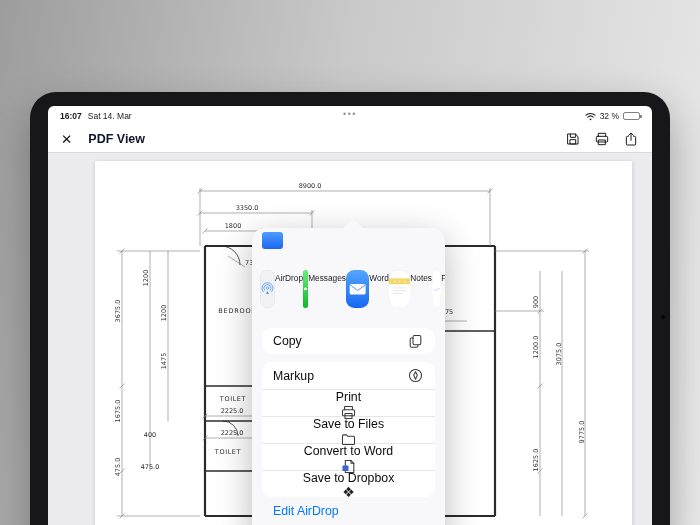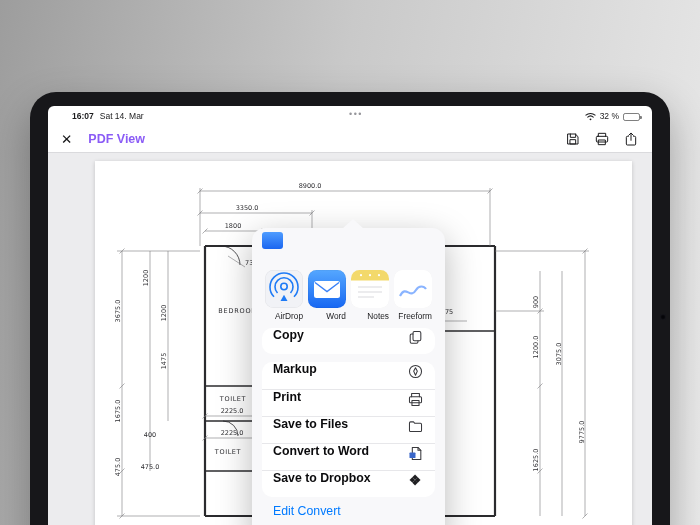--- a/index.html
+++ b/index.html
@@ -15,76 +15,76 @@
 
   
   .ipad { position:absolute; left:30px; top:92px; width:640px; height:470px;
           background:#17171a; border-radius:26px; box-shadow:0 16px 40px rgba(0,0,0,.30); }
   .camera { position:absolute; right:4px; top:222px; width:6px; height:6px; border-radius:50%;
             background:#060609; box-shadow:inset 0 0 2px #2d2d36; }
   .screen { position:absolute; left:18px; top:14px; width:604px; height:450px;
             background:#fff; border-radius:6px; overflow:hidden; }
 
   
-  .statusbar { position:absolute; top:0; left:12px; right:0; height:20px; display:flex;
+  .statusbar { position:absolute; top:0; left:0; right:0; height:20px; display:flex;
                align-items:center; padding:0 12px; font-size:8.5px; color:#1c1c1e; }
   .sb-left { display:flex; gap:6px; align-items:baseline; }
   .sb-time { font-weight:700; }
   .sb-center { position:absolute; left:50%; top:3px; transform:translateX(-50%);
                color:#96969b; font-size:9px; letter-spacing:1.5px; }
-  .sb-right { margin-left:auto; display:flex; align-items:flex-end; gap:4px; }
+  .sb-right { margin-left:auto; display:flex; align-items:center; gap:4px; }
   .batt { width:17px; height:8px; border:1px solid rgba(0,0,0,.5); border-radius:2.2px;
           padding:1px; position:relative; }
   .batt::after { content:""; position:absolute; right:-2.5px; top:2px; width:1.5px; height:3px;
                  background:rgba(0,0,0,.5); border-radius:0 1px 1px 0; }
   .batt-fill { width:32%; height:100%; background:#1c1c1e; border-radius:1px; }
 
   
   .toolbar { position:absolute; top:20px; left:0; right:0; height:27px; background:#fff;
              display:flex; align-items:center; padding:0 13px; border-bottom:1px solid #dadadd; }
   .tb-close { font-size:13.5px; color:#121214; cursor:default; }
-  .tb-title { margin-left:16px; font-size:12.5px; font-weight:700; color:#8b5cf6; }
+  .tb-title { margin-left:16px; font-size:12.5px; font-weight:700; color:#0f172a; }
   .tb-actions { margin-left:auto; display:flex; gap:13px; align-items:center; color:#1c1c1e; }
   .tb-actions svg { width:16px; height:16px; display:block; }
 
   
   .content { position:absolute; top:47px; left:0; right:0; bottom:0; background:#ececee; }
   .page { position:absolute; left:47px; top:8px; width:537px; height:380px; background:#fff;
           box-shadow:0 1px 4px rgba(0,0,0,.18); }
   .plan { width:537px; height:380px; display:block; }
   .plan text { font-family:"DejaVu Sans", sans-serif; font-size:6.5px; fill:#2e2e32; }
 
   
   .pop-arrow { position:absolute; left:294px; top:113px; width:0; height:0; z-index:5;
                border-left:11px solid transparent; border-right:11px solid transparent;
                border-bottom:10px solid #f8f8fa; }
   .popover { position:absolute; left:204px; top:122px; width:193px; height:312px; z-index:4;
              background:#f8f8fa; border-radius:13px; box-shadow:0 10px 35px rgba(0,0,0,.28); }
   .pop-doc-icon { position:absolute; top:4px; left:10px; width:21px; height:17px;
                   border-radius:3px; background:linear-gradient(180deg,#4e9cff,#1b66f0); }
   .apps { position:absolute; top:42px; left:8px; right:0; height:64px; display:flex; overflow:hidden; }
-  .app { flex:0 0 43px; width:43px; display:flex; flex-direction:column; align-items:flex-end; }
+  .app { flex:0 0 43px; width:43px; display:flex; flex-direction:row; align-items:flex-start; }
   .app-tile { width:38px; height:38px; border-radius:8.5px; overflow:hidden;
               box-shadow:inset 0 0 0 .5px rgba(0,0,0,.07);
               display:flex; align-items:center; justify-content:center; }
   .app-tile svg { width:38px; height:38px; display:block; }
   .app-label { margin-top:3px; font-size:8.3px; color:#1c1c1e; white-space:nowrap; }
   .tile-airdrop { background:#f1f2f6; }
   .tile-messages { background:linear-gradient(180deg,#69f07d,#0cbb2c); }
   .tile-mail { background:linear-gradient(180deg,#55a7ff,#1767f2); }
   .tile-notes { background:#fff; }
   .tile-freeform { background:#fff; }
 
   .group { position:absolute; left:10px; right:10px; background:#fff; border-radius:10px; overflow:hidden; }
   .g1 { top:100px; }
   .g2 { top:134px; }
-  .row { height:27px; display:flex; justify-content:space-between;
-         padding:0 11px; font-size:12.3px; color:#0b0b0d;font-weight:bold; }
+  .row { height:27px; display:flex; align-items:center; justify-content:space-between;
+         padding:0 11px; font-size:12.3px; color:#0b0b0d; }
   .g1 .row { height:26px; }
-  .g2 .row + .row { border-top:1px solid #e7e7ea; }
+  .g2 .row + .row { border-top:1px solid #e7e7ea;flex-direction:column; }
   .row-icon { width:18px; height:18px; display:flex; align-items:center; justify-content:center;
               color:#3a3a3e; }
   .row-icon svg { width:17px; height:17px; display:block; }
   .glyph { font-size:14px; line-height:1; color:#1f1f22; }
   .edit-actions { position:absolute; top:276px; left:21px; font-size:12.3px; color:#007aff; }
 
   .istroke { fill:none; stroke:currentColor; stroke-width:1.5; stroke-linecap:round; stroke-linejoin:round; }
 </style>
 </head>
 <body>
@@ -248,20 +248,28 @@
                   <circle cx="19" cy="16.5" r="3.2"></circle>
                   <path d="M12.5 23a9 9 0 1 1 13 0"></path>
                   <path d="M9 26.8a14 14 0 1 1 20 0"></path>
                 </g>
                 <path d="M15.5 31l3.5-6.2 3.5 6.2z" fill="#1f7bf6"></path>
               </svg>
             </div>
             <div class="app-label">AirDrop</div>
           </div>
           <div class="app">
+            <div class="app-tile tile-messages">
+              <svg viewBox="0 0 38 38">
+                <path d="M19 8c-6.6 0-12 4.2-12 9.4 0 3 1.8 5.6 4.6 7.3-.3 1.3-1 2.5-2.1 3.5 2-.2 3.8-.9 5.2-2 1.3.4 2.8.6 4.3.6 6.6 0 12-4.2 12-9.4S25.6 8 19 8z" fill="#fff"></path>
+              </svg>
+            </div>
+            <div class="app-label">Messages</div>
+          </div>
+          <div class="app">
             <div class="app-tile tile-mail">
               <svg viewBox="0 0 38 38">
                 <rect x="6" y="11" width="26" height="17" rx="2.5" fill="#fff"></rect>
                 <path d="M7 12.5l12 9 12-9" fill="none" stroke="#3b82f7" stroke-width="1.4"></path>
               </svg>
             </div>
             <div class="app-label">Word</div>
           </div>
           <div class="app">
             <div class="app-tile tile-notes">
@@ -342,18 +350,18 @@
             </span>
           </div>
           <div class="row">
             <span>Save to Dropbox</span>
             <span class="row-icon">
               <span class="glyph">❖</span>
             </span>
           </div>
         </div>
 
-        <div class="edit-actions">Edit Convert</div>
+        <div class="edit-actions">Edit AirDrop</div>
       </div>
 
     </div>
   </div>
 </div>
 
 </body></html>

